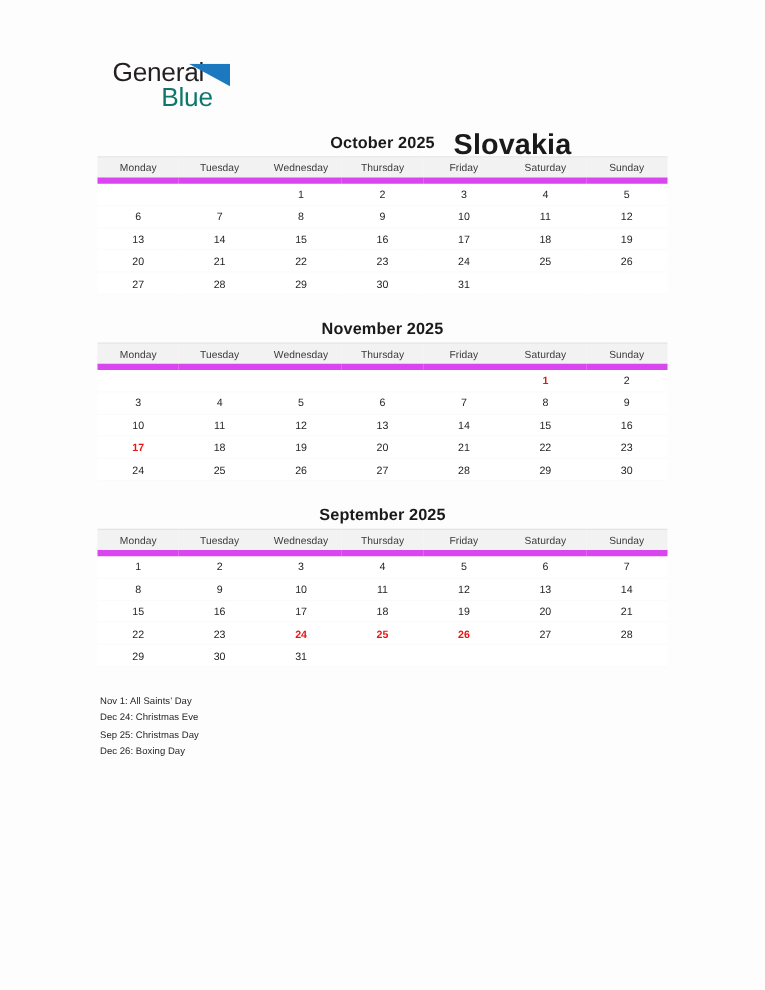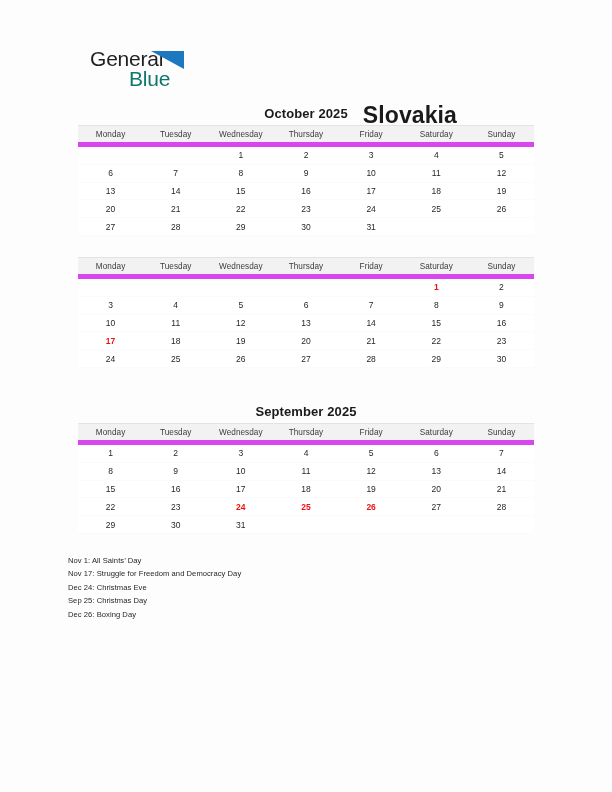--- a/index.html
+++ b/index.html
@@ -122,21 +122,21 @@
     color: #ee1111;
     font-weight: bold;
   }
   table.cal td.empty {
     color: transparent;
   }
 
   
   .notes {
     position: absolute;
-    left: 68px;
+    left: 80px;
     top: 554px;
     width: 400px;
   }
   .note-line {
     font-size: 7.6px;
     color: #262626;
     line-height: 13.4px;
     letter-spacing: 0.05px;
     white-space: nowrap;
   }
@@ -217,20 +217,21 @@
           <td>30</td>
           <td>31</td>
           <td class="empty"></td>
           <td class="empty"></td>
         </tr>
       </tbody>
   </table>
 </div>
 
 <div class="month-block" id="month-1">
+  <div class="month-title">November 2025</div>
   <table class="cal">
     <thead>
       <tr>
         <th>Monday</th>
         <th>Tuesday</th>
         <th>Wednesday</th>
         <th>Thursday</th>
         <th>Friday</th>
         <th>Saturday</th>
         <th>Sunday</th>
@@ -345,17 +346,16 @@
           <td class="empty"></td>
           <td class="empty"></td>
           <td class="empty"></td>
         </tr>
       </tbody>
   </table>
 </div>
 
 <div class="notes">
   <div class="note-line">Nov 1: All Saints’ Day</div>
-  <div class="note-line">Nov 17: Struggle for Freedom and Democracy Day</div>
   <div class="note-line">Dec 24: Christmas Eve</div>
   <div class="note-line">Sep 25: Christmas Day</div>
   <div class="note-line">Dec 26: Boxing Day</div>
 </div>
 
 </body></html>

